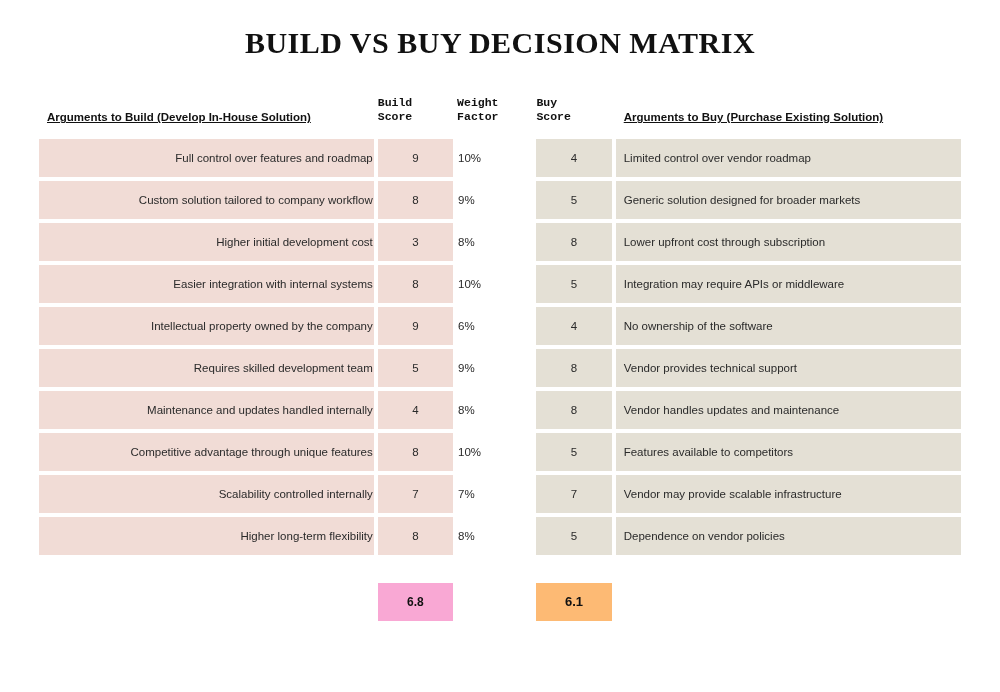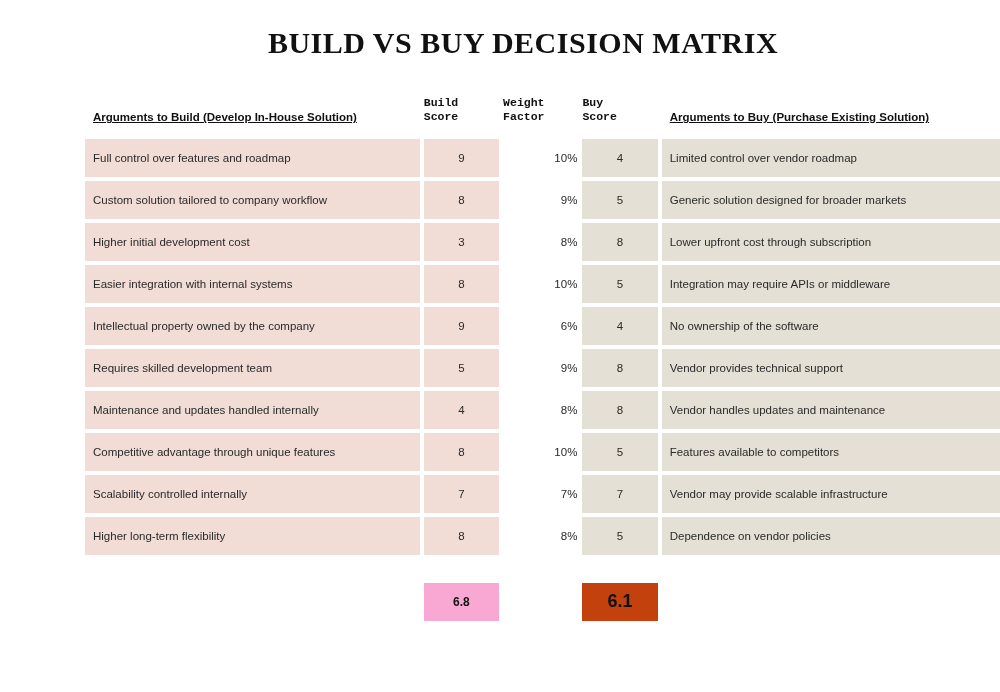--- a/index.html
+++ b/index.html
@@ -12,21 +12,20 @@
     height: 692px;
     font-family: "Liberation Sans", sans-serif;
     color: #1a1a1a;
     overflow: hidden;
   }
   .page {
     position: relative;
     width: 1000px;
     height: 692px;
     box-sizing: border-box;
-    padding-left: 46px;
   }
   .title {
     text-align: center;
     font-family: "Liberation Serif", serif;
     font-weight: bold;
     font-size: 30px;
     letter-spacing: 0.5px;
     padding-top: 26px;
     color: #111111;
   }
@@ -60,56 +59,56 @@
   }
   td {
     font-size: 11.5px;
     color: #2a2a2a;
     height: 36px;
     vertical-align: middle;
   }
   td.build-arg {
     background: #f1dcd6;
     padding-left: 8px;
-    text-align: left;
+    text-align: right;
   }
   td.buy-arg {
     background: #e4e0d5;
     padding-left: 8px;
     text-align: left;
   }
   td.build-score {
     background: #f1dcd6;
     text-align: center;
   }
   td.weight {
     background: transparent;
-    text-align: right;
+    text-align: left;
   }
   td.buy-score {
     background: #e4e0d5;
     text-align: center;
   }
   td.spacer {
     background: transparent;
     height: 18px;
   }
   td.total-build {
     background: #f9a8d4;
     text-align: center;
     font-weight: bold;
     font-size: 12px;
     height: 36px;
     color: #111;
   }
   td.total-buy {
-    background: #c2410c;
-    text-align: center;
-    font-weight: bold;
-    font-size: 18px;
+    background: #fdba74;
+    text-align: center;
+    font-weight: bold;
+    font-size: 13px;
     height: 36px;
     color: #111;
   }
   td.blank {
     background: transparent;
   }
   col.c-build-arg { width: 320px; }
   col.c-build-score { width: 72px; }
   col.c-weight { width: 72px; }
   col.c-buy-score { width: 72px; }

